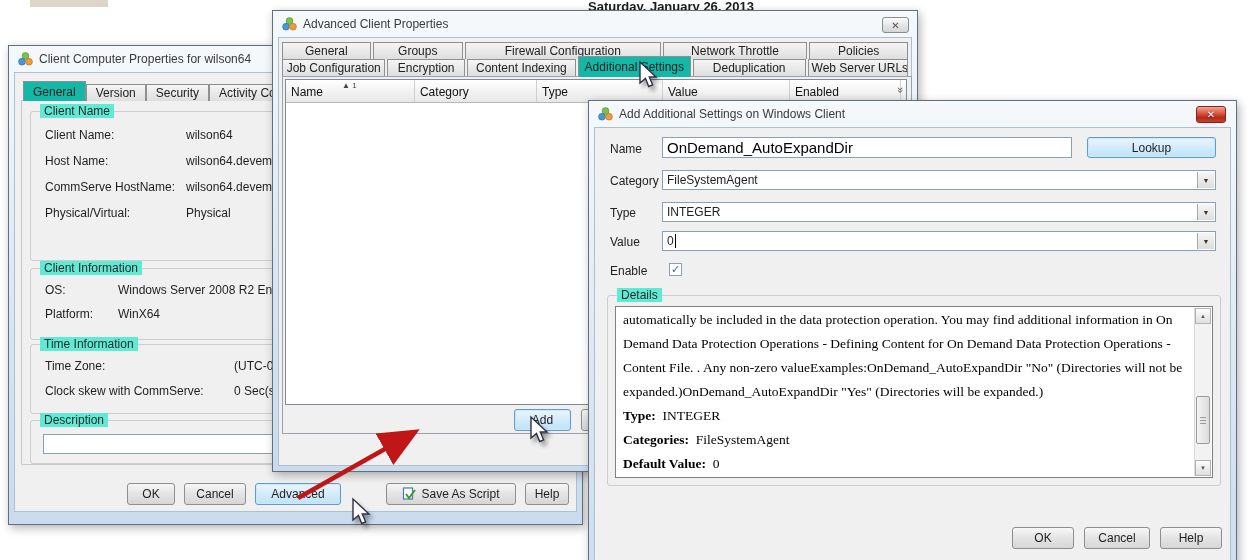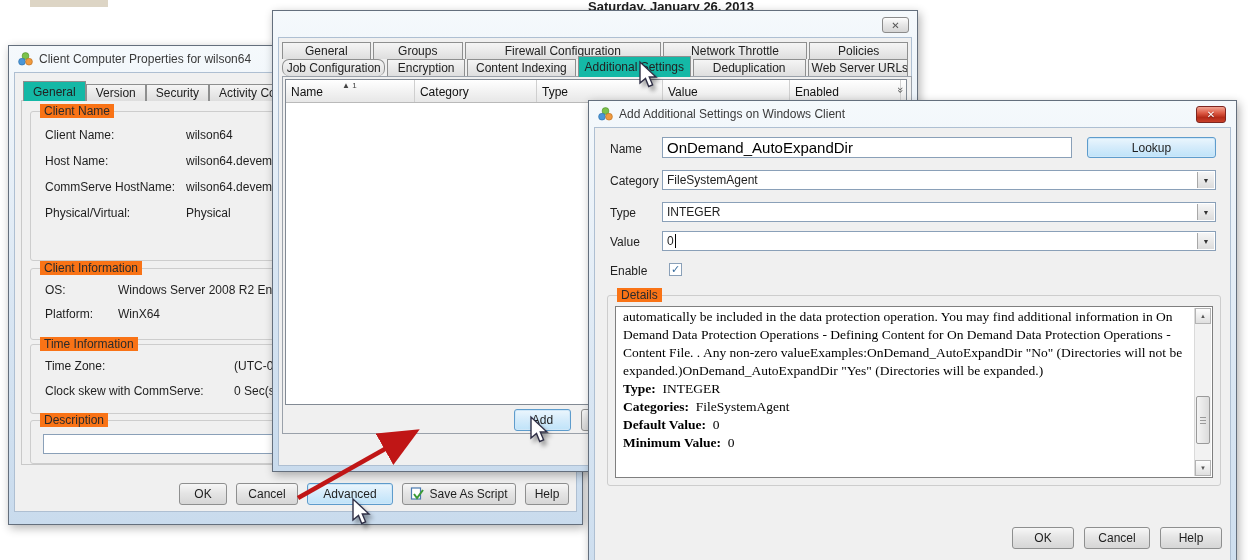--- a/index.html
+++ b/index.html
@@ -26,21 +26,21 @@
 
   .btn { display:inline-flex; align-items:center; justify-content:center; gap:5px; height:22px; font-size:12px; color:#1e1e1e;
          background:linear-gradient(#f7f7f7,#e5e5e5 45%,#d6d6d6); border:1px solid #8e8f8f; border-radius:3px; }
   .btn.hl { background:linear-gradient(#ebf6fd,#d6ecfb 45%,#bfe3f9); border-color:#5e9ccc; box-shadow:0 0 0 1px #cfe7f8 inset; }
 
   .tab { display:flex; align-items:center; justify-content:center; height:17px; padding:0 9px; font-size:12px;
          background:linear-gradient(#f5f5f5,#dedede); border:1px solid #8e8f8f; border-bottom:none; white-space:nowrap; overflow:hidden; }
   .tab.active { background:#14b8a6; height:20px; margin-top:-3px; z-index:3; position:relative; }
 
   .group { position:absolute; border:1px solid #cdcdcd; border-radius:3px; }
-  .group > .glabel { position:absolute; top:-8px; left:9px; background:#f97316; padding:0 4px; font-size:12px; color:#2b2b2b; }
+  .group > .glabel { position:absolute; top:-8px; left:9px; background:#5eead4; padding:0 4px; font-size:12px; color:#2b2b2b; }
   .row { position:absolute; left:14px; right:4px; height:16px; display:flex; white-space:nowrap; overflow:hidden; }
   .row .lab { color:#1e1e1e; }
   .row .val { color:#1e1e1e; }
 
   .tfield { background:#fff; border:1px solid #8aa0b8; height:20px; display:flex; align-items:center; padding:0 4px; font-size:15px; }
   input.tfield { width:100%; font-family:inherit; }
   .combo { position:relative; background:#fff; border:1px solid #8aa0b8; height:20px; display:flex; align-items:center; padding:0 20px 0 4px; font-size:12px; }
   .combo .cbtn { position:absolute; right:1px; top:1px; bottom:1px; width:17px; border-left:1px solid #a8a8a8;
                  background:linear-gradient(#f6f6f6,#dcdcdc); display:flex; align-items:center; justify-content:center; font-size:7px; color:#333; }
   .caret { display:inline-block; width:1px; height:14px; background:#000; margin-left:1px; }
@@ -50,21 +50,21 @@
 
   
   .tbl { position:absolute; border:1px solid #828a94; background:#fff; }
   .thead { position:absolute; left:0; right:0; top:0; height:23px; display:flex; background:linear-gradient(#fff,#e7e7e7); border-bottom:1px solid #b9b9b9; }
   .th { border-right:1px solid #cfcfcf; display:flex; align-items:flex-end; padding:0 0 3px 5px; font-size:12px; color:#111; position:relative; }
   .sortbadge { position:absolute; left:56px; top:1px; font-size:8px; color:#444; }
   .ovf { position:absolute; right:2px; top:4px; font-size:11px; color:#555; transform:rotate(90deg); }
 
   
   .detailtext { position:absolute; left:7px; top:10px; right:7px; bottom:7px; background:#fff; border:1px solid #7f7f7f;
-                font-family:"Liberation Serif","DejaVu Serif",serif; font-size:13.5px; line-height:18px; color:#000;
+                font-family:"Liberation Serif","DejaVu Serif",serif; font-size:13.5px; line-height:24px; color:#000;
                 padding:1px 28px 2px 7px; overflow:hidden; }
   .vsb { position:absolute; right:1px; top:1px; bottom:1px; width:17px; background:#f2f2f2; border-left:1px solid #dadada; }
   .vsb .sbtn { position:absolute; left:0; right:0; height:16px; background:linear-gradient(#fdfdfd,#dfdfdf); border:1px solid #b3b3b3;
                display:flex; align-items:center; justify-content:center; font-size:6px; color:#555; }
   .vsb .sbtn.up { top:0; } .vsb .sbtn.down { bottom:0; }
   .vsb .thumb { position:absolute; left:1px; right:1px; top:88px; height:48px; border:1px solid #9a9a9a; border-radius:2px;
                 background:linear-gradient(90deg,#f4f4f4,#dcdcdc); }
   .vsb .grip { position:absolute; left:3px; right:3px; top:50%; height:1px; background:#9a9a9a; box-shadow:0 -3px 0 #9a9a9a, 0 3px 0 #9a9a9a; }
 
   .annot { position:absolute; z-index:10; pointer-events:none; }
@@ -145,45 +145,53 @@
         <div class="group" style="left:8px; top:319px; width:533px; height:44px;">
           <span class="glabel">Description</span>
           <input class="tfield" style="position: absolute; left: 12px; top: 13px; width: 505px;" value="">
         </div>
       </div>
 
       <div style="position:absolute; top:410px; right:7px; display:flex; gap:9px;">
         <div class="btn" style="width:48px;">OK</div>
         <div class="btn" style="width:62px;">Cancel</div>
         <div class="btn hl" style="width:86px;">Advanced</div>
-        <div class="btn" style="width:114px;">
+        <div class="btn" style="width:130px;margin-left:36px;">
           <svg width="14" height="14" viewBox="0 0 14 14">
             <rect x="1.5" y="1" width="9" height="11" fill="#fff" stroke="#4a7ab0" stroke-width="1.2"></rect>
             <path d="M4 7 l3 4 l6 -8" fill="none" stroke="#3a9a35" stroke-width="2"></path>
           </svg>
           <span>Save As Script</span>
         </div>
         <div class="btn" style="width:44px;">Help</div>
       </div>
     </div>
   </section>
 
   <section class="dlg" style="left:272px; top:10px; width:646px; height:462px; z-index:2;">
+    <header class="dlg-title">
+      <svg width="15" height="14" viewBox="0 0 15 14">
+        <circle cx="7.5" cy="4" r="3.4" fill="#7cc24a" stroke="#4e8d2a" stroke-width=".6"></circle>
+        <circle cx="4" cy="9.7" r="3.4" fill="#4a97d8" stroke="#2b6ca6" stroke-width=".6"></circle>
+        <circle cx="11" cy="9.7" r="3.4" fill="#f09a3e" stroke="#b96d1d" stroke-width=".6"></circle>
+      </svg>
+      <span class="ttl">Advanced Client Properties</span>
+    </header>
     <div class="closebtn">✕</div>
 
     <div class="dlg-body" style="bottom:5px;">
       <div style="position:absolute; left:3px; right:3px; top:4px; height:17px; display:flex; gap:2px;">
         <div class="tab" style="flex:82;">General</div>
         <div class="tab" style="flex:84;">Groups</div>
         <div class="tab" style="flex:210;">Firewall Configuration</div>
         <div class="tab" style="flex:149;">Network Throttle</div>
         <div class="tab" style="flex:94;">Policies</div>
       </div>
       <div style="position:absolute; left:3px; right:3px; top:21px; height:18px; display:flex; gap:2px;">
-        <div class="tab" style="flex:106;border-radius:7px;">Job Configuration</div>
+        <div class="tab" style="flex:106;">Job Configuration</div>
         <div class="tab" style="flex:73;">Encryption</div>
         <div class="tab" style="flex:113;">Content Indexing</div>
         <div class="tab active" style="flex:118; height:21px;">Additional Settings</div>
         <div class="tab" style="flex:118;">Deduplication</div>
         <div class="tab" style="flex:97;padding-left:13px;">Web Server URLs</div>
       </div>
 
       <div style="position:absolute; left:3px; top:38px; width:630px; height:358px; border:1px solid #9aa1aa; background:#f0f0f0;">
         <div class="tbl" style="left:2px; top:2px; width:622px; height:326px;">
           <div class="thead">

